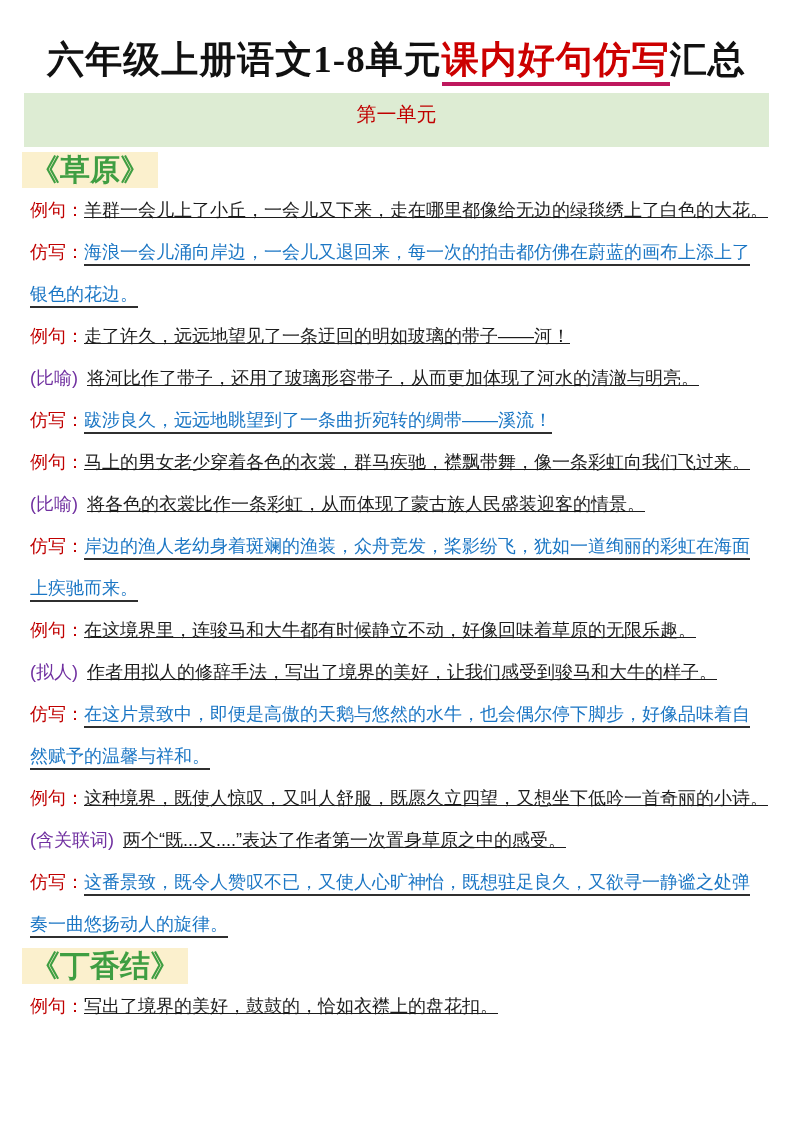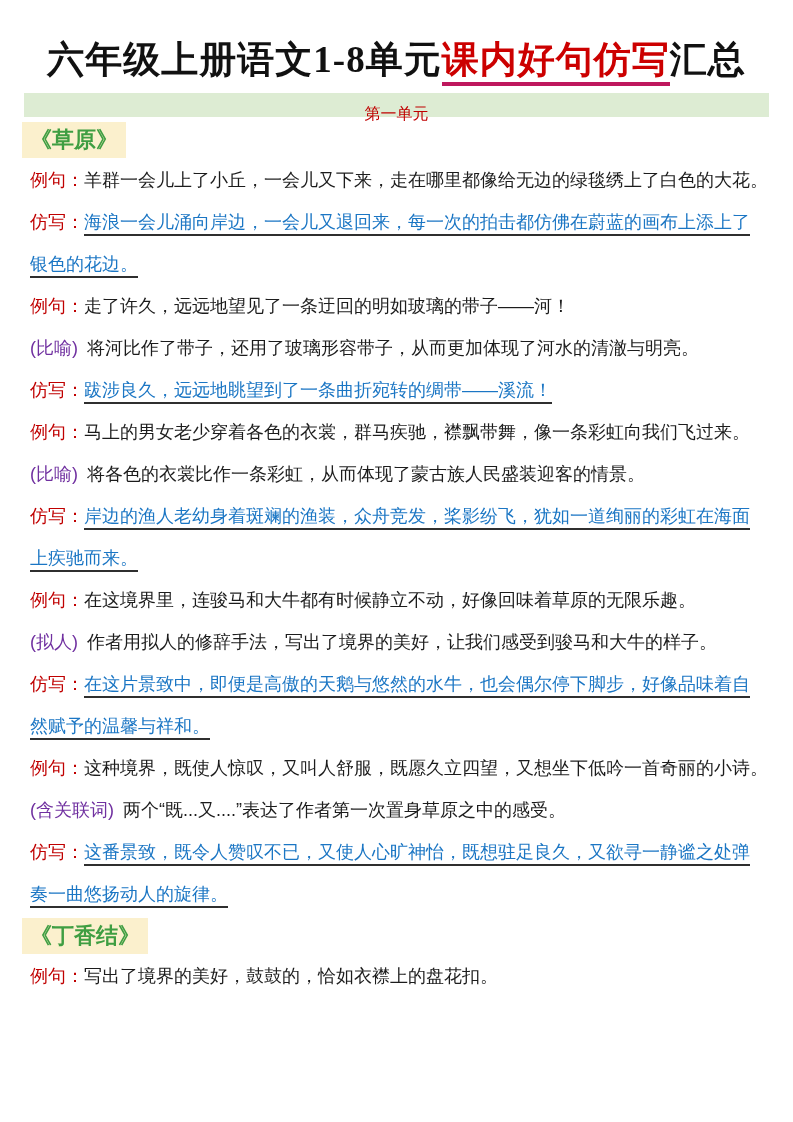--- a/index.html
+++ b/index.html
@@ -26,50 +26,50 @@
     white-space: nowrap;
   }
   .doc-title .hl {
     color: #cc0000;
     border-bottom: 4px solid #be185d;
     padding-bottom: 2px;
   }
   
   .unit-banner {
     background: #ddecd3;
-    height: 24px;
+    height: 54px;
     line-height: 42px;
     text-align: center;
-    font-size: 16px;
+    font-size: 20px;
     color: #c00000;
   }
   
   .content {
     padding: 2px 0 0 6px;
     font-size: 18px;
   }
   .section-heading {
     display: inline-block;
     background: #fbf0cd;
     color: #3f9e42;
-    font-size: 22px;
+    font-size: 30px;
     font-weight: bold;
     line-height: 30px;
     padding: 3px 8px;
     margin: 3px 0 1px -8px;
   }
   p.entry {
     margin: 0;
     line-height: 42px;
     text-align: left;
   }
   .lab { white-space: nowrap; text-align: right; }
   .lab-example, .lab-imitation { color: #c00000; }
   .lab-note { color: #7030a0; margin-right: 9px; }
-  .txt { white-space: pre-wrap; color: #1c1c1c; }
+  .txt { white-space: pre-wrap; color: #1c1c1c; text-decoration: underline; }
   .txt-imitation {
     color: #1b76c4;
     text-decoration: underline;
     text-decoration-color: #2f2f2f;
     text-decoration-thickness: 1.5px;
     text-underline-offset: 6px;
   }
 </style>
 </head>
 <body>

